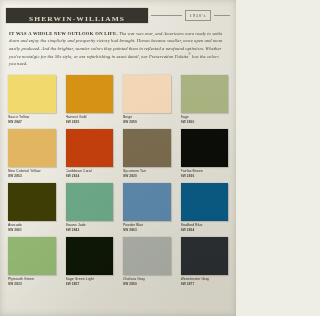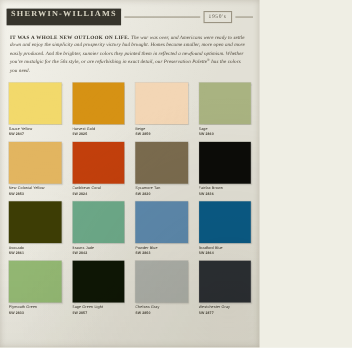--- a/index.html
+++ b/index.html
@@ -23,22 +23,22 @@
     position:relative;
     height:22px;
     margin:4px 6px 0 6px;
     display:flex;align-items:center;
   }
   .title-plate{
     background:#36342c;
     color:#e8e4d2;
     height:15px;
     min-width:96px;
-    display:flex;align-items:flex-start;justify-content:center;
-    padding:0 4px;
+    display:flex;align-items:flex-end;justify-content:center;
+    padding:0 23px;
     box-shadow:0 0 1px rgba(0,0,0,.5);
   }
   .title-plate .title-text{
     font-family:"Liberation Serif", serif;
     font-size:7.5px;
     letter-spacing:1.1px;
     font-weight:bold;
     white-space:nowrap;
     transform:scaleY(.95);
     opacity:.92;

